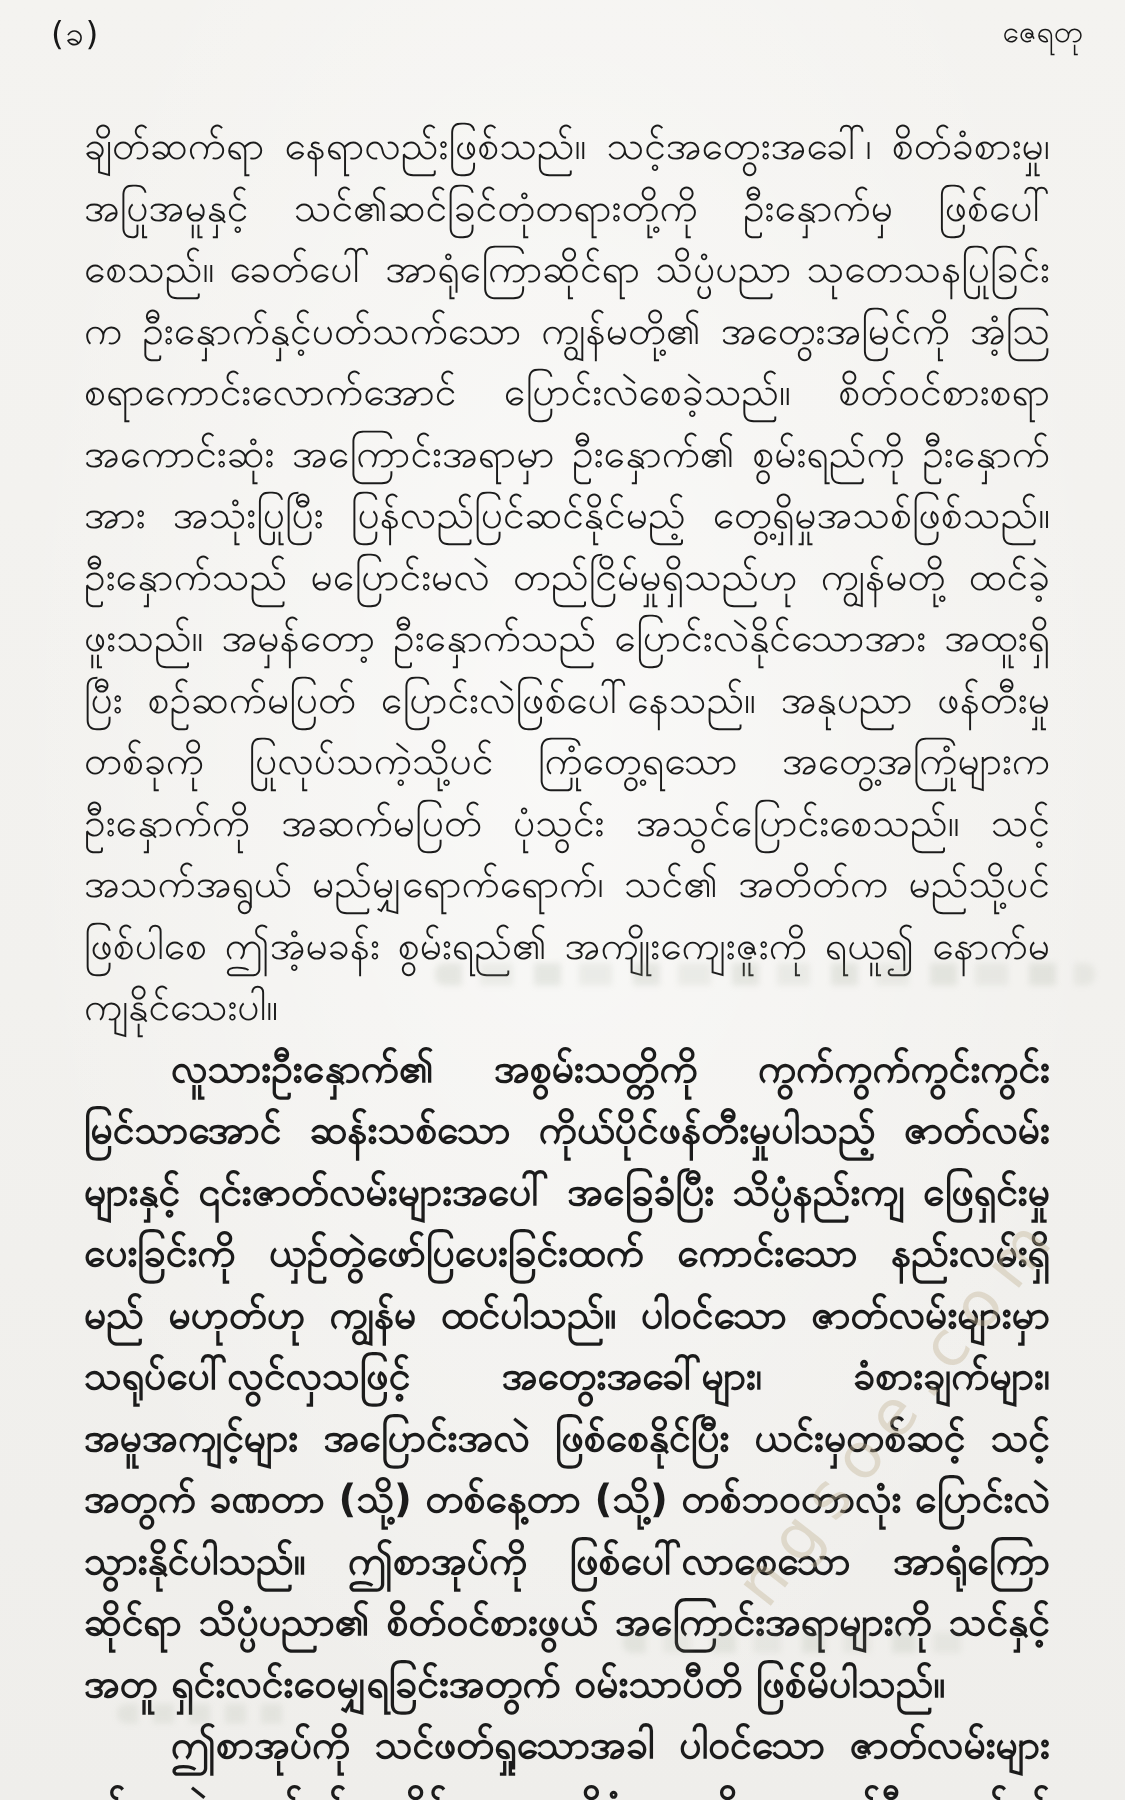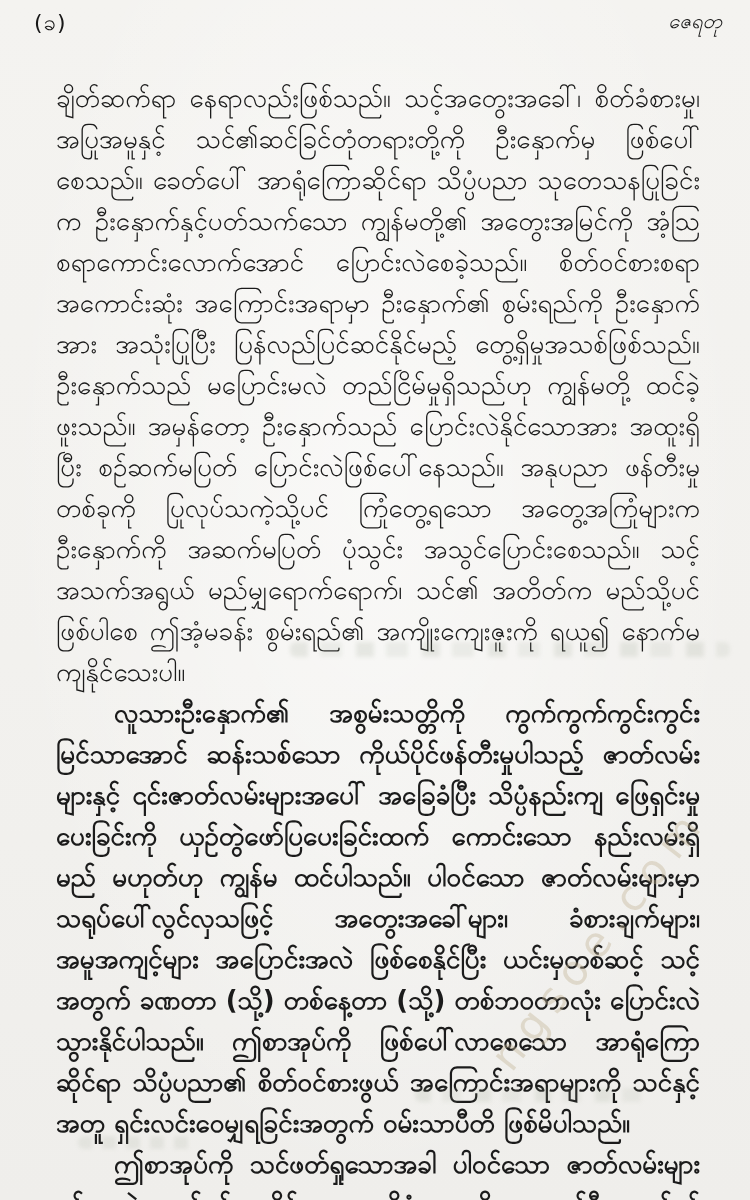--- a/index.html
+++ b/index.html
@@ -36,21 +36,20 @@
     font-size: 22px;
     letter-spacing: 1px;
     color: #181818;
   }
   .running-title {
     position: absolute;
     right: 28px;
     top: 2px;
     font-size: 20px;
     color: #181818;
-    font-style: italic;
   }
   .body-text {
     position: absolute;
     top: 78px;
     left: 56px;
     right: 50px;
     font-size: 26px;
     line-height: 41px;
     text-align: justify;
     color: #1b1b1b;

